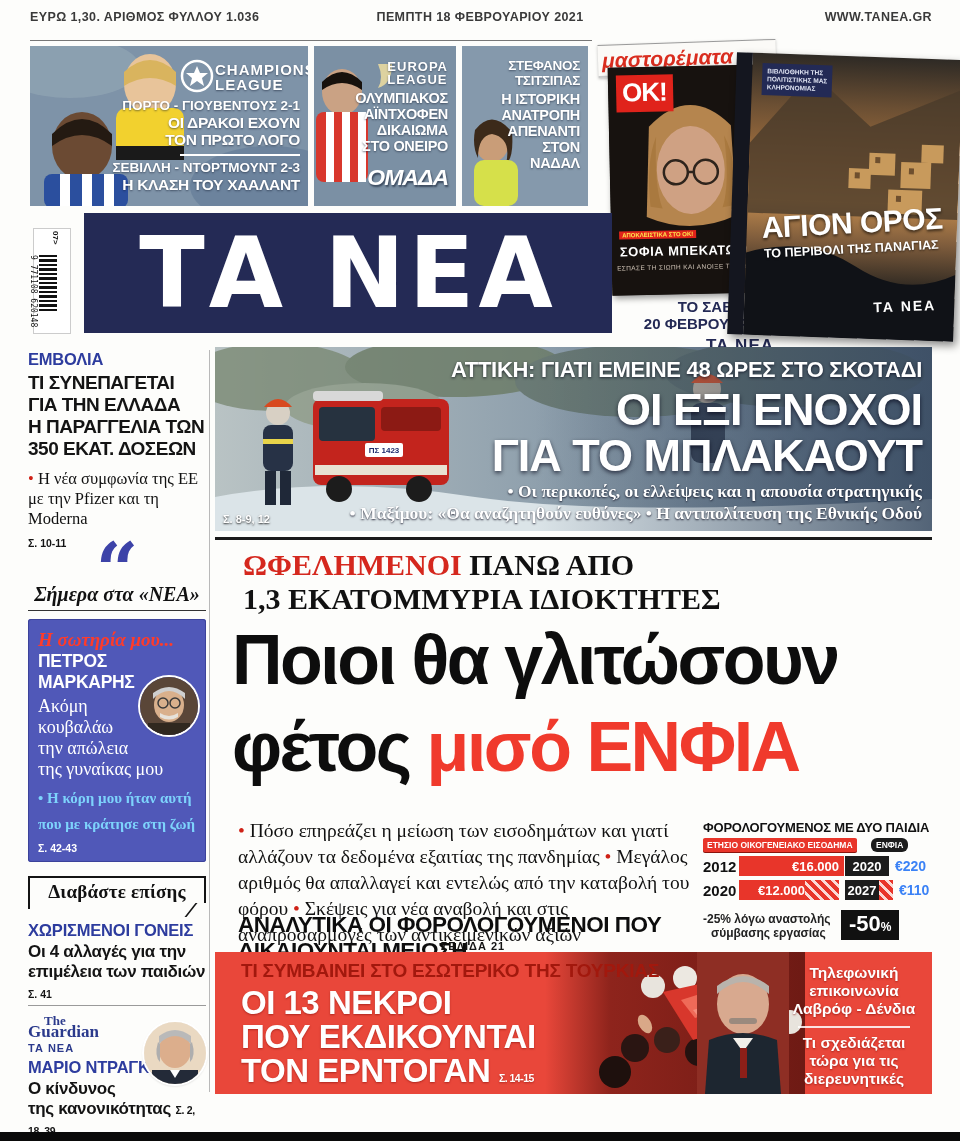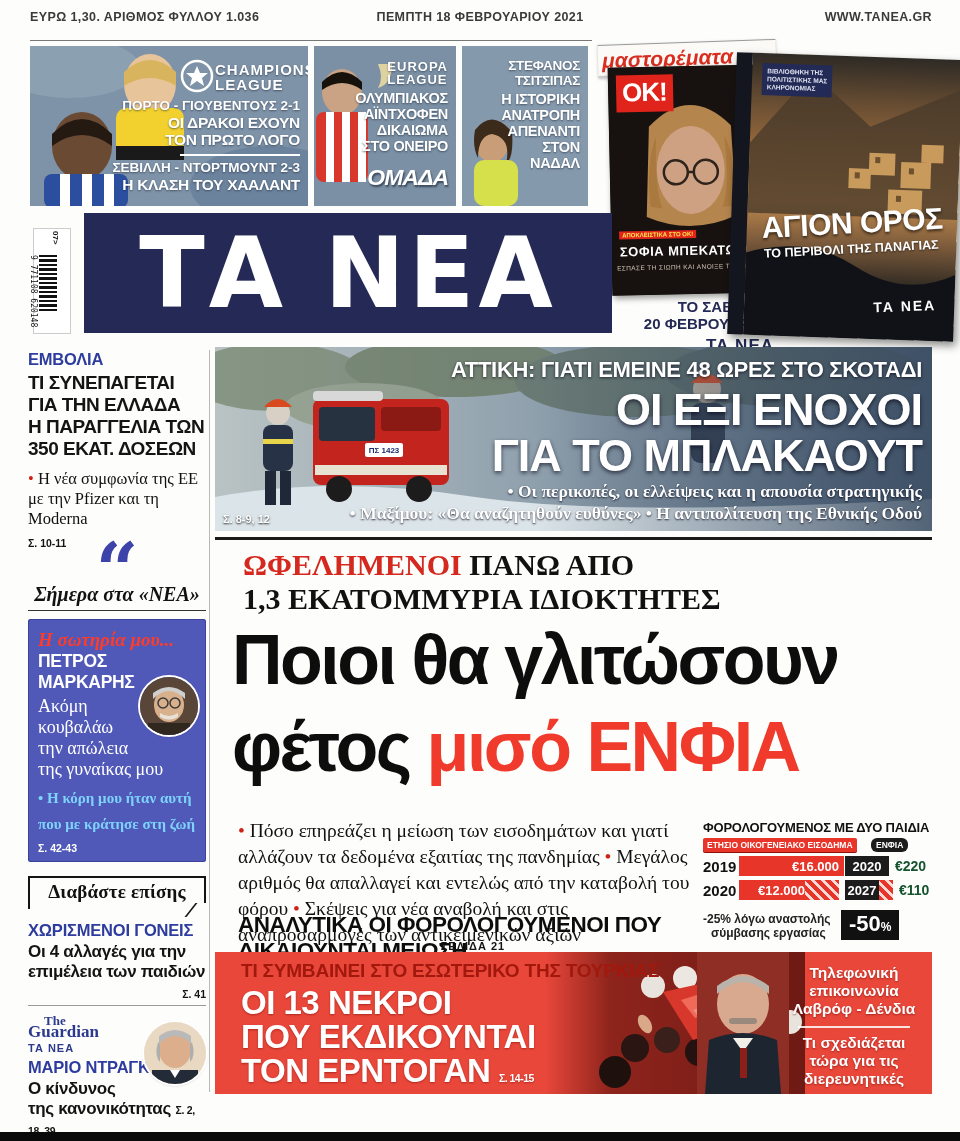--- a/index.html
+++ b/index.html
@@ -84,21 +84,21 @@
   .mainbanner{font-weight:900;font-size:22.5px;letter-spacing:-.5px;color:#0d0d0d;}
   .selida{font-weight:900;font-size:11px;color:#141414;letter-spacing:1px;}
   .info-title{font-weight:900;font-size:13px;color:#111;letter-spacing:-.2px;}
   .tagred{background:#e8352a;color:#fff;font-weight:900;font-size:8.5px;padding:2px 4px;border-radius:2px;box-shadow:0 1px 0 #8c130c;}
   .tagblk{background:#1c1c1c;color:#fff;font-weight:900;font-size:8.5px;padding:2px 5px;border-radius:6px;}
   .irow{position:absolute;height:22px;}
   .iyear{font-weight:900;font-size:15px;color:#111;}
   .ibar{background:#e8352a;color:#fff;font-weight:900;font-size:13px;display:flex;align-items:center;justify-content:flex-end;padding-right:5px;height:20px;}
   .hatch{background:repeating-linear-gradient(45deg,#e8352a 0 4px,#fbd9d5 4px 7px);height:20px;}
   .iblk{background:#1c1c1c;color:#fff;font-weight:900;font-size:13px;display:flex;align-items:center;justify-content:center;height:20px;}
-  .ival{font-weight:900;font-size:14px;color:#14532d;}
+  .ival{font-weight:900;font-size:14px;color:#3b82f6;}
   .inote{font-weight:700;font-size:12px;color:#222;line-height:14px;}
   .badge50{background:#111;color:#fff;font-weight:900;font-size:22px;padding:1px 8px 3px;display:inline-block;}
   .turkey{top:952px;left:215px;width:717px;height:142px;background:#e9473a;overflow:hidden;}
   .tk-kick{position:absolute;top:8px;left:26px;color:#a2180d;font-weight:900;font-size:19px;letter-spacing:-.2px;}
   .tk-head{position:absolute;left:26px;color:#fff;font-weight:900;font-size:33px;line-height:1;letter-spacing:-.5px;text-shadow:0 1px 2px rgba(120,10,5,.5);}
   .tk-ref{color:#fff;font-weight:900;font-size:10.5px;}
   .tk-side{position:absolute;color:#fff;font-weight:700;font-size:15.5px;line-height:18px;text-align:center;text-shadow:0 1px 2px rgba(120,10,5,.6);}
   .vdiv{top:350px;left:209px;width:1px;height:742px;background:#b9b9b9;}
   .botbar{left:0;right:0;bottom:0;height:9px;background:#0a0a0a;}
 </style>
@@ -351,21 +351,21 @@
     <div class="readbox ct" style="margin-top:14px;">
       <span>Διαβάστε επίσης</span>
     </div>
 
     <div style="margin-top:12px;">
       <div class="sidebar-blue-head">ΧΩΡΙΣΜΕΝΟΙ ΓΟΝΕΙΣ</div>
       <div class="sb-text" style="margin-top:2px;">
         <div>Οι 4 αλλαγές για την</div>
         <div>επιμέλεια των παιδιών</div>
       </div>
-      <div class="sb-pref" style="margin-top:6px;text-align:right;">Σ. 41</div>
+      <div class="sb-pref" style="margin-top:6px;">Σ. 41</div>
     </div>
     <div class="hr" style="margin-top:5px;"></div>
 
     <div style="margin-top:8px;position:relative;min-height:96px;">
       <div class="guard">
         <div style="font-size:13px;margin-left:16px;">The</div>
         <div style="font-size:17px;margin-top:-2px;">Guardian</div>
       </div>
       <div style="color:#2b3a8c;font-weight:900;font-size:11px;margin-top:4px;letter-spacing:1px;">ΤΑ ΝΕΑ</div>
       <div class="sidebar-blue-head" style="margin-top:4px;">ΜΑΡΙΟ ΝΤΡΑΓΚΙ</div>
@@ -416,21 +416,21 @@
     <span>φέτος </span><span class="red">μισό ΕΝΦΙΑ</span>
   </div>
   <div class="abs mainbanner" style="top:912px;left:238px;width:470px;">ΑΝΑΛΥΤΙΚΑ ΟΙ ΦΟΡΟΛΟΓΟΥΜΕΝΟΙ ΠΟΥ ΔΙΚΑΙΟΥΝΤΑΙ ΜΕΙΩΣΗ</div>
   <div class="abs selida ct" style="top:940px;left:238px;width:470px;">ΣΕΛΙΔΑ 21</div>
 
   <div class="abs" style="top:820px;left:703px;width:230px;height:130px;">
     <div class="info-title">ΦΟΡΟΛΟΓΟΥΜΕΝΟΣ ΜΕ ΔΥΟ ΠΑΙΔΙΑ</div>
     <div style="position:absolute;top:18px;left:0;" class="tagred">ΕΤΗΣΙΟ ΟΙΚΟΓΕΝΕΙΑΚΟ ΕΙΣΟΔΗΜΑ</div>
     <div style="position:absolute;top:18px;left:168px;" class="tagblk">ΕΝΦΙΑ</div>
     <div class="irow" style="top:36px;left:0;width:230px;">
-      <span class="iyear abs" style="left:0;top:2px;">2019</span>
+      <span class="iyear abs" style="left:0;top:2px;">2012</span>
       <div class="ibar abs" style="left:36px;top:0;width:100px;">€16.000</div>
       <div class="iblk abs" style="left:142px;top:0;width:44px;">2020</div>
       <span class="ival abs" style="left:192px;top:2px;">€220</span>
     </div>
     <div class="irow" style="top:60px;left:0;width:230px;">
       <span class="iyear abs" style="left:0;top:2px;">2020</span>
       <div class="ibar abs" style="left:36px;top:0;width:66px;">€12.000</div>
       <div class="hatch abs" style="left:102px;top:0;width:34px;"></div>
       <div class="iblk abs" style="left:142px;top:0;width:34px;">2027</div>
       <div class="hatch abs" style="left:176px;top:0;width:14px;"></div>

